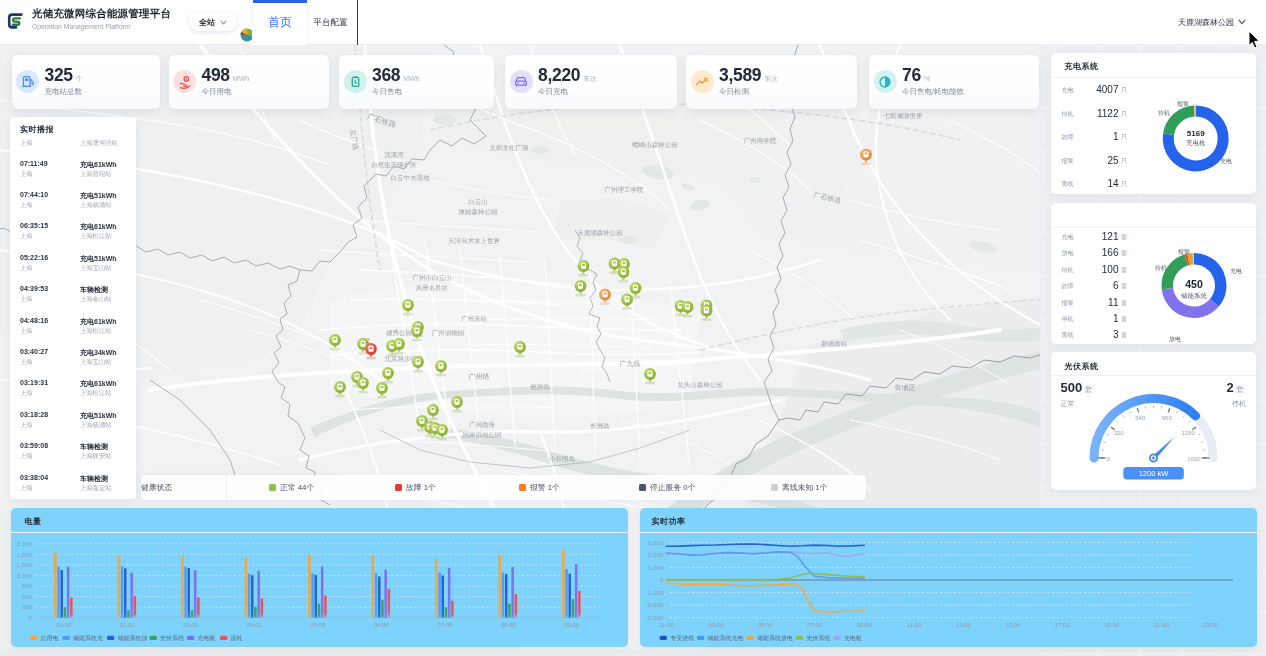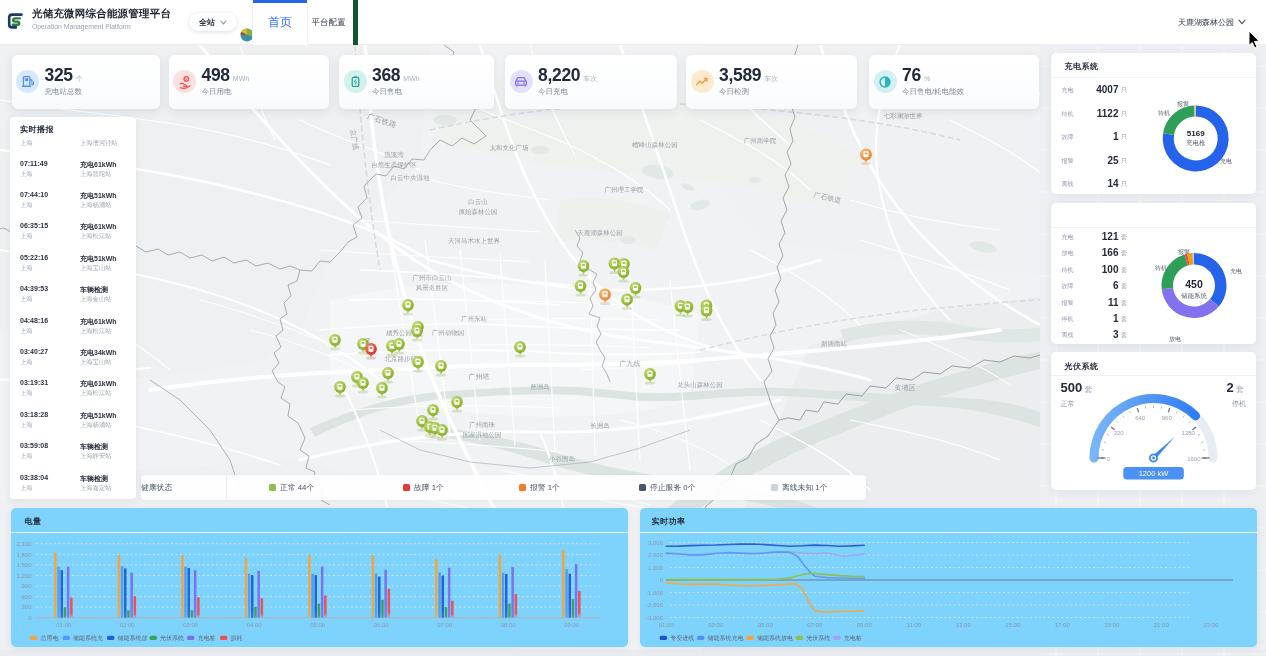--- a/index.html
+++ b/index.html
@@ -10,33 +10,33 @@
 header{position:absolute;left:0;top:0;width:1266px;height:45px;background:#fff;border-bottom:1px solid #ebedf0;z-index:30}
 .brand-t{position:absolute;left:32px;top:7px;font-size:10.5px;font-weight:700;color:#1f2633;letter-spacing:0.2px}
 .brand-s{position:absolute;left:32px;top:22.5px;font-size:6.8px;color:#9aa3b2}
 .pill{position:absolute;left:189px;top:13px;width:48px;height:18px;background:#fff;border-radius:9px;
 box-shadow:0 1px 4px rgba(60,80,120,.18);font-size:8px;font-weight:700;color:#2a3140;
 display:flex;align-items:center;justify-content:center;gap:5px}
 .tab1{position:absolute;left:252px;top:0;width:56px;height:45px;background:#fff;border-left:1px solid #f0f2f4;border-right:1px solid #f0f2f4;
 display:flex;align-items:center;justify-content:center;font-size:12px;color:#2f6bff}
 .tab1:before{content:"";position:absolute;left:0;top:0;width:100%;height:2.5px;background:#2563eb}
 .tab2{position:absolute;left:304px;top:0;width:54px;height:45px;display:flex;align-items:center;justify-content:center;
-font-size:8.5px;color:#303847;border-right:5px solid #14532d}
+font-size:8.5px;color:#303847;border-right:1px solid #14532d}
 .user{position:absolute;right:32px;top:17px;font-size:8px;color:#333b49}
 .card{position:absolute;top:54.5px;height:54px;background:linear-gradient(180deg,#ffffff 0%,#fcfdfe 70%,#f7f9fc 100%);
 border-radius:6px;box-shadow:0 3px 10px rgba(45,65,105,.09);z-index:10}
 .cicon{position:absolute;left:4.5px;top:15.5px;width:23px;height:23px;border-radius:50%;display:flex;align-items:center;justify-content:center}
 .cnum{position:absolute;left:33px;top:10px;font-size:17.5px;font-weight:700;color:#232b3b;letter-spacing:-0.3px}
 .cunit{font-size:7px;font-weight:400;color:#a9b0bf;margin-left:3px;letter-spacing:0}
 .clab{position:absolute;left:33px;top:32px;font-size:7.5px;color:#7f8899}
 .panel{position:absolute;background:#fff;border-radius:5px;box-shadow:0 2px 8px rgba(45,65,105,.08);z-index:10}
 .ptitle{position:absolute;left:14px;top:8.5px;font-size:8px;font-weight:700;color:#272e3d;letter-spacing:0.5px}
 .pdiv{position:absolute;left:0;top:24px;width:100%;height:1px;background:#f0f2f5}
 .row-l{position:absolute;left:11px;font-size:6px;color:#8d95a8}
-.row-v{position:absolute;font-size:10px;font-weight:700;color:#242b3a;text-align:right;width:60px}
+.row-v{position:absolute;font-size:10px;font-weight:400;color:#242b3a;text-align:right;width:60px}
 .row-u{position:absolute;font-size:6.3px;color:#959db0}
 svg{display:block}
 .bpanel{position:absolute;top:507.5px;height:139px;background:#7dd3fc;border-radius:5px;box-shadow:0 2px 8px rgba(45,65,105,.08);z-index:10}
 .btitle{position:absolute;left:14px;top:8.5px;font-size:8px;font-weight:700;color:#272e3d;letter-spacing:0.5px}
 .bdiv{position:absolute;left:0;top:24px;width:100%;height:1px;background:#f0f2f5}
 .health{position:absolute;left:141px;top:475px;width:725px;height:25px;background:rgba(255,255,255,0.93);
 border-radius:4px;z-index:9;box-shadow:0 1px 4px rgba(45,65,105,.06);font-size:7.8px;color:#4a5263;display:flex;align-items:center}
 .hsep{width:1px;height:25px;background:#eceef2;position:absolute;left:85px}
 .hitem{position:absolute;display:flex;align-items:center;gap:4px}
 .hsq{width:7px;height:7px;border-radius:1.5px;display:inline-block}
@@ -399,21 +399,21 @@
       <rect x="863.5" y="151.3" width="5" height="6" rx="1" fill="#ffffff"></rect>
       <rect x="864.5" y="152.4" width="3" height="2.1" rx="0.4" fill="#f2a659"></rect>
       <text x="366" y="343" font-size="7" fill="#8a9058">2</text>
     </g>
 </svg>
 
 <div class="health">
  <span style="">健康状态</span>
     <div class="hsep"></div>
  <div class="hitem" style="left:128px"><span class="hsq" style="background:#8bc34a"></span>正常&nbsp;44个</div>
- <div class="hitem" style="left:262px"><span class="hsq" style="background:#e53935"></span>故障&nbsp;1个</div>
+ <div class="hitem" style="left:254px"><span class="hsq" style="background:#e53935"></span>故障&nbsp;1个</div>
  <div class="hitem" style="left:378px"><span class="hsq" style="background:#f57c24"></span>报警&nbsp;1个</div>
  <div class="hitem" style="left:498px"><span class="hsq" style="background:#4a5568"></span>停止服务&nbsp;0个</div>
  <div class="hitem" style="left:630px"><span class="hsq" style="background:#ccd2da"></span>离线未知&nbsp;1个</div>
 </div>
 
 <header>
  <svg style="position:absolute;left:6px;top:11px" width="20" height="20" viewBox="0 0 20 20">
   <path d="M15.5 3.6 H6.2 C4.4 3.6 3.2 4.8 3.2 6.6 V13.4 C3.2 15.2 4.4 16.4 6.2 16.4 H10" fill="none" stroke="#1e3a5f" stroke-width="2.6" stroke-linecap="round"></path>
   <path d="M13.8 7.4 H9 C7.8 7.4 7.2 8 7.2 9 C7.2 10 7.8 10.6 9 10.6 H11.4 C12.6 10.6 13.2 11.2 13.2 12.2 C13.2 13.2 12.6 13.8 11.4 13.8 H6.8" fill="none" stroke="#2e7d43" stroke-width="2.4" stroke-linecap="round"></path>
  </svg>

